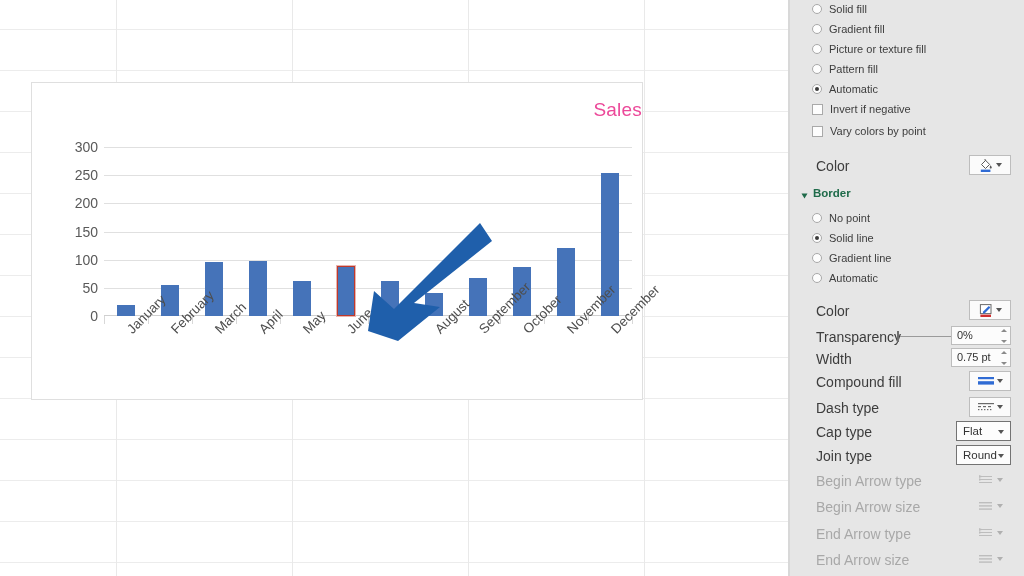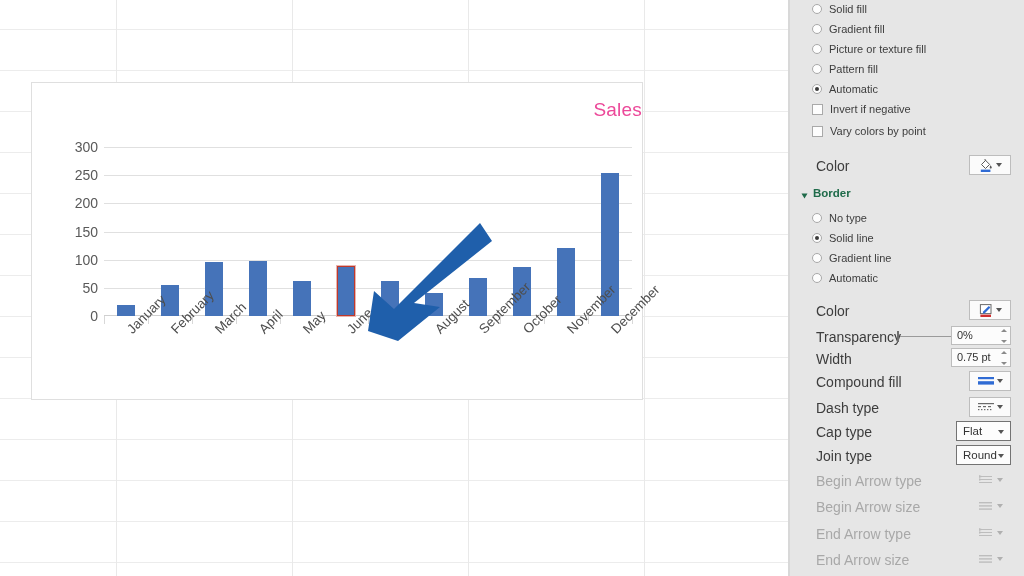--- a/index.html
+++ b/index.html
@@ -284,21 +284,21 @@
       </div>
     </div>
 
     <div class="section-head" style="top:187px">
       <span class="tri"></span>
       <span>Border</span>
     </div>
 
     <div class="radio-row" style="top:212px">
       <span class="radio"></span>
-      <span class="opt-label">No type</span>
+      <span class="opt-label">No point</span>
     </div>
     <div class="radio-row" style="top:232px">
       <span class="radio on"></span>
       <span class="opt-label">Solid line</span>
     </div>
     <div class="radio-row" style="top:252px">
       <span class="radio"></span>
       <span class="opt-label">Gradient line</span>
     </div>
     <div class="radio-row" style="top:272px">

